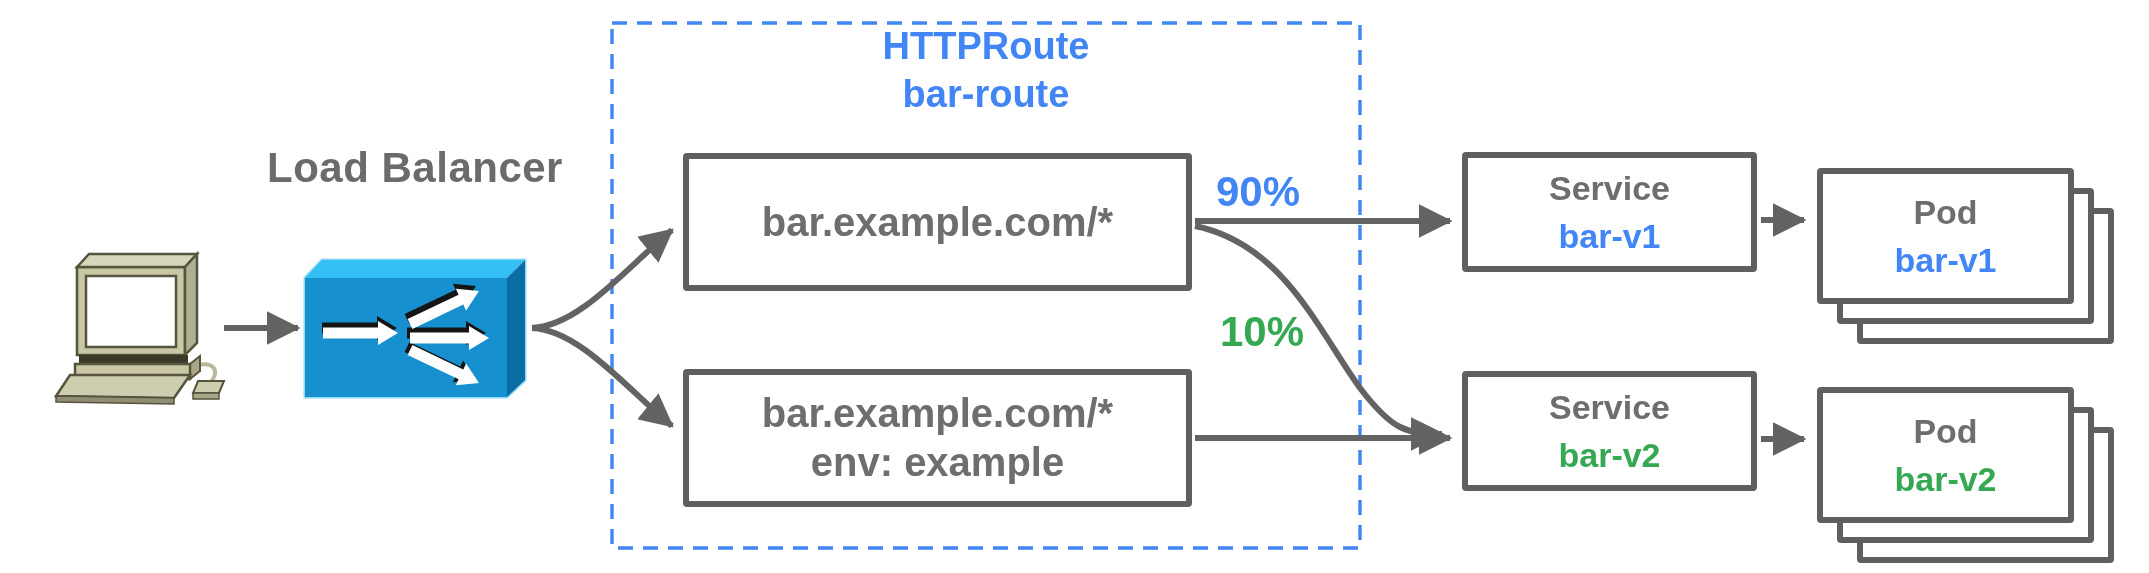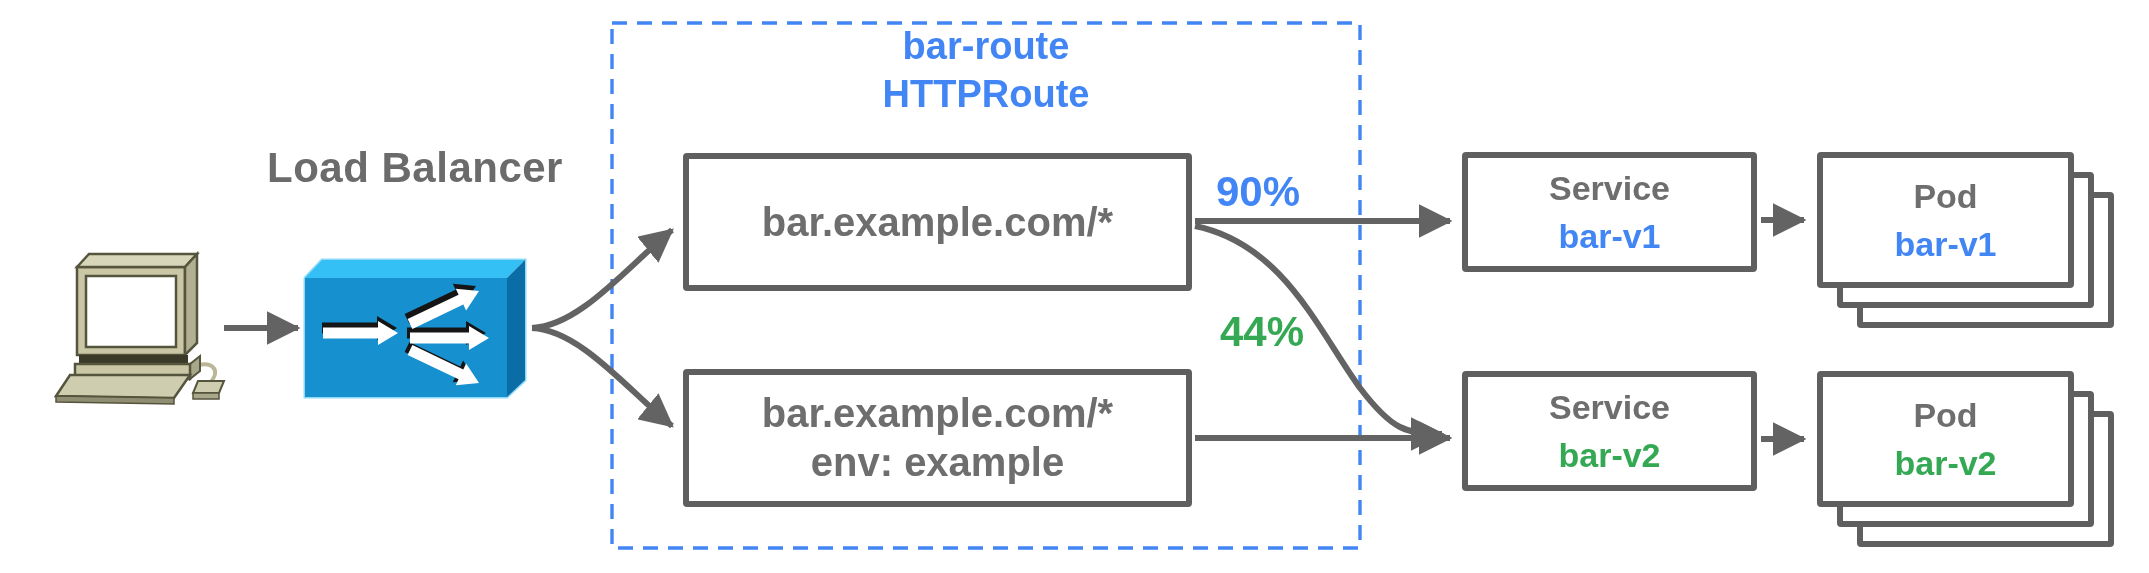--- a/index.html
+++ b/index.html
@@ -19,21 +19,21 @@
     border:6px solid #5f5f5f;border-radius:4px;
     display:flex;flex-direction:column;align-items:center;justify-content:center;
     color:#6e6e6e;z-index:3;
   }
   .route-box{left:683px;width:509px;height:138px;font-size:40px;line-height:49px;}
   .route-1{top:153px;}
   .route-2{top:369px;}
   .svc-box{left:1462px;width:295px;height:120px;font-size:34px;line-height:48px;}
   .svc-1{top:152px;}
   .svc-2{top:371px;}
-  .pod-stack{position:absolute;width:297px;height:176px;}
+  .pod-stack{position:absolute;width:297px;height:176px;margin-top:16px;}
   .pod-stack-1{left:1817px;top:152px;}
   .pod-stack-2{left:1817px;top:371px;}
   .pod-card{
     position:absolute;box-sizing:border-box;width:257px;height:136px;background:#ffffff;
     border:6px solid #5f5f5f;border-radius:4px;
     display:flex;flex-direction:column;align-items:center;justify-content:center;
     color:#6e6e6e;font-size:34px;line-height:48px;
   }
   .ghost-2{left:20px;top:20px;z-index:1;}
   .ghost-3{left:40px;top:40px;z-index:0;}
@@ -99,35 +99,35 @@
 
     <path d="M1195 438 H 1450" stroke="#636363" stroke-width="6" fill="none" marker-end="url(#ah)"></path>
 
     <path d="M1761 220 H 1804" stroke="#636363" stroke-width="6" fill="none" marker-end="url(#ah)"></path>
     <path d="M1761 439 H 1804" stroke="#636363" stroke-width="6" fill="none" marker-end="url(#ah)"></path>
   </svg>
 
   <div class="lbl lb-label">Load Balancer</div>
 
   <div class="lbl hr-title">
+    <div>HTTPRoute</div>
     <div>bar-route</div>
-    <div>HTTPRoute</div>
   </div>
 
   <div class="node route-box route-1">
     <div>bar.example.com/*</div>
   </div>
 
   <div class="node route-box route-2">
     <div>bar.example.com/*</div>
     <div>env: example</div>
   </div>
 
   <div class="lbl pct pct-90" style="color: rgb(66, 133, 244);">90%</div>
-  <div class="lbl pct pct-10" style="color: rgb(52, 168, 83);">44%</div>
+  <div class="lbl pct pct-10" style="color: rgb(52, 168, 83);">10%</div>
 
   <div class="node svc-box svc-1">
     <div>Service</div>
     <div style="color: rgb(66, 133, 244);">bar-v1</div>
   </div>
 
   <div class="node svc-box svc-2">
     <div>Service</div>
     <div style="color: rgb(52, 168, 83);">bar-v2</div>
   </div>

